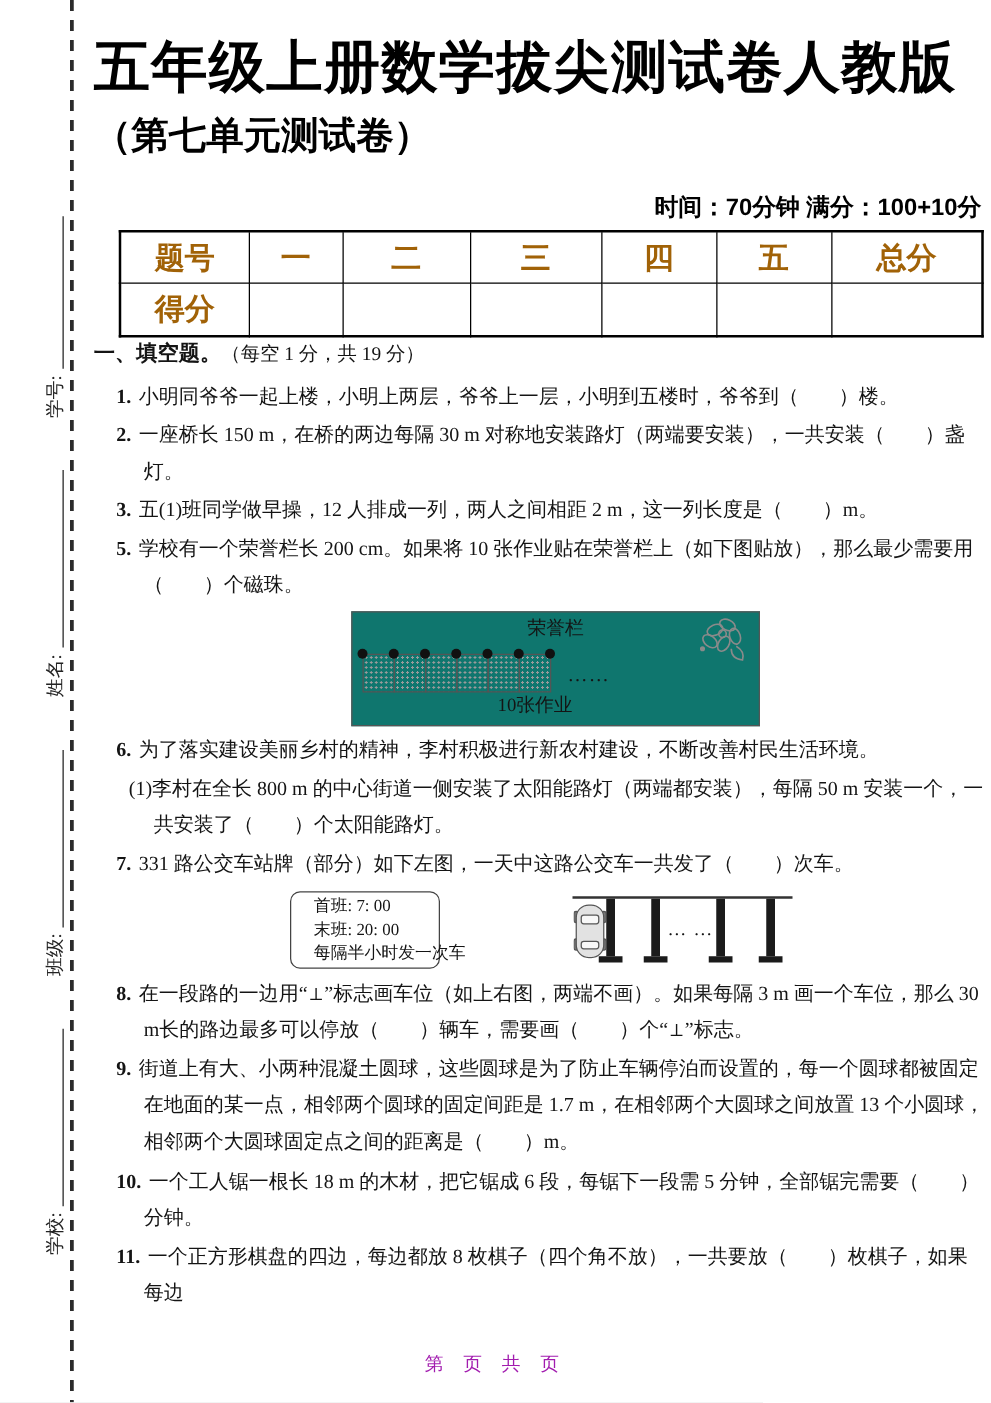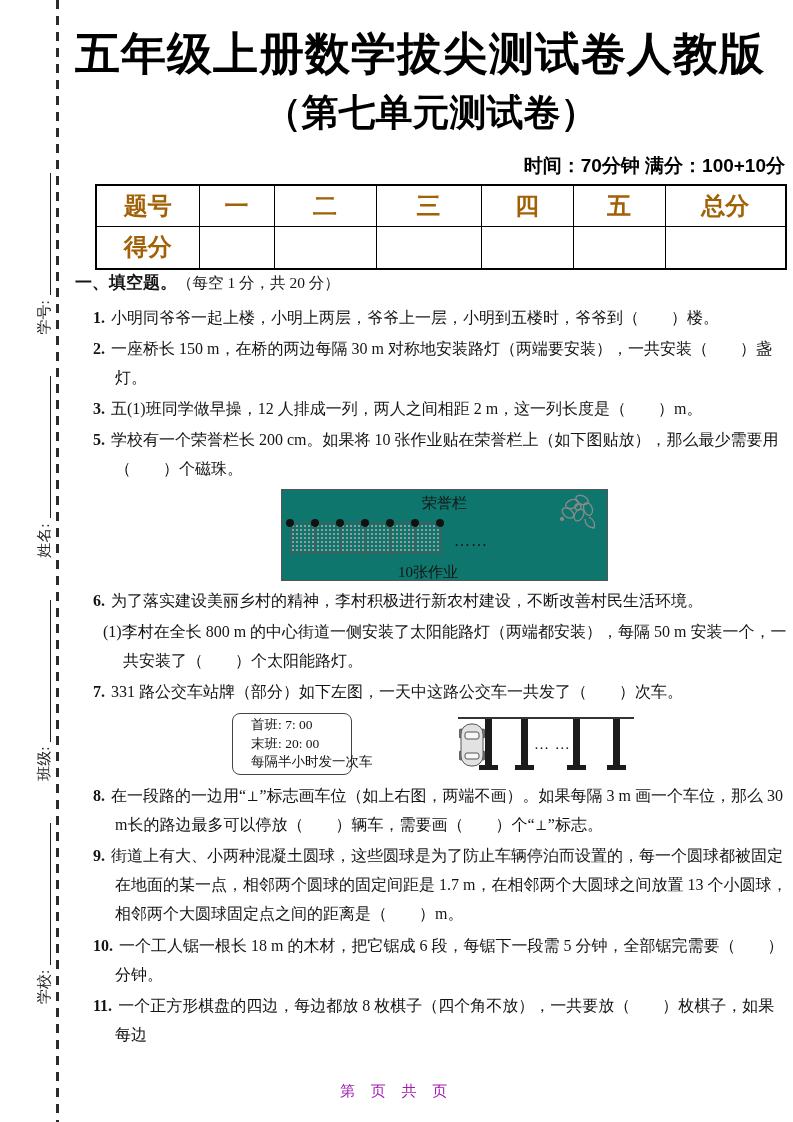--- a/index.html
+++ b/index.html
@@ -30,22 +30,22 @@
   .side-field.short .fill-line { width:122px; }
 
   
   .title {
     position:absolute; left:75px; top:24px; width:712px;
     font-family:"Liberation Sans", sans-serif;
     font-weight:bold; font-size:45px; letter-spacing:1px; color:#000;
   }
   .subtitle {
     position:absolute; left:75px; top:88px; width:712px;
-    text-align:center; font-family:Liberation Sans, sans-serif;
-    font-weight:bold; font-size:37px; color:#000;
+    text-align:left; font-family:Liberation Sans, sans-serif;
+    font-weight:bold; font-size:30px; color:#000;
   }
   .exam-info {
     position:absolute; left:285px; top:153px; width:500px;
     text-align:right; font-family:"Liberation Sans", sans-serif;
     font-weight:bold; font-size:19px; color:#000;
   }
 
   
   .score-table {
     position:absolute; left:95px; top:184px; width:690px;
@@ -78,21 +78,21 @@
   }
   .honor-title { text-align:center; font-size:15px; line-height:1.4; margin-top:3px; }
   .sheets-wrap { position:absolute; left:8px; top:33px; display:flex; }
   .sheet {
     width:26px; height:31px; border:1px solid #555; margin-right:-1px;
     background-image:radial-gradient(#9a9a9a 0.8px, transparent 1px);
     background-size:4px 4px;
   }
   .magnet { position:absolute; top:-4px; width:8px; height:8px; border-radius:50%; background:#111; }
   .honor-ellipsis { position:absolute; left:172px; top:36px; font-size:16px; letter-spacing:1px; }
-  .honor-caption { position:absolute; left:116px; top:62px; font-size:15px;margin-top:7px; }
+  .honor-caption { position:absolute; left:116px; top:62px; font-size:15px; }
   .flower { position:absolute; right:6px; top:3px; }
 
   
   .figure-row { position:relative; height:68px; margin:3px 0 4px 0; }
   .bus-sign {
     position:absolute; left:157px; top:4px; width:120px;
     border:1.5px solid #444; border-radius:8px; padding:2px 18px;
     font-size:13.5px; line-height:1.38; white-space:nowrap;
   }
   .parking { position:absolute; left:383px; top:8px; width:176px; height:56px; border-top:2px solid #333; }
@@ -166,21 +166,21 @@
       <td></td>
       <td></td>
       <td></td>
     </tr>
   </tbody>
     </table>
 
   <div class="main">
 
     <div class="section-heading">
-      <span>一、填空题。</span><span class="note">（每空 1 分，共 20 分）</span>
+      <span>一、填空题。</span><span class="note">（每空 1 分，共 19 分）</span>
     </div>
 
     <div class="q">
       <span class="qnum">1.</span><span>小明同爷爷一起上楼，小明上两层，爷爷上一层，小明到五楼时，爷爷到（　　）楼。</span>
     </div>
     <div class="q">
       <span class="qnum">2.</span><span>一座桥长 150 m，在桥的两边每隔 30 m 对称地安装路灯（两端要安装），一共安装（　　）盏灯。</span>
     </div>
     <div class="q">
       <span class="qnum">3.</span><span>五(1)班同学做早操，12 人排成一列，两人之间相距 2 m，这一列长度是（　　）m。</span>

